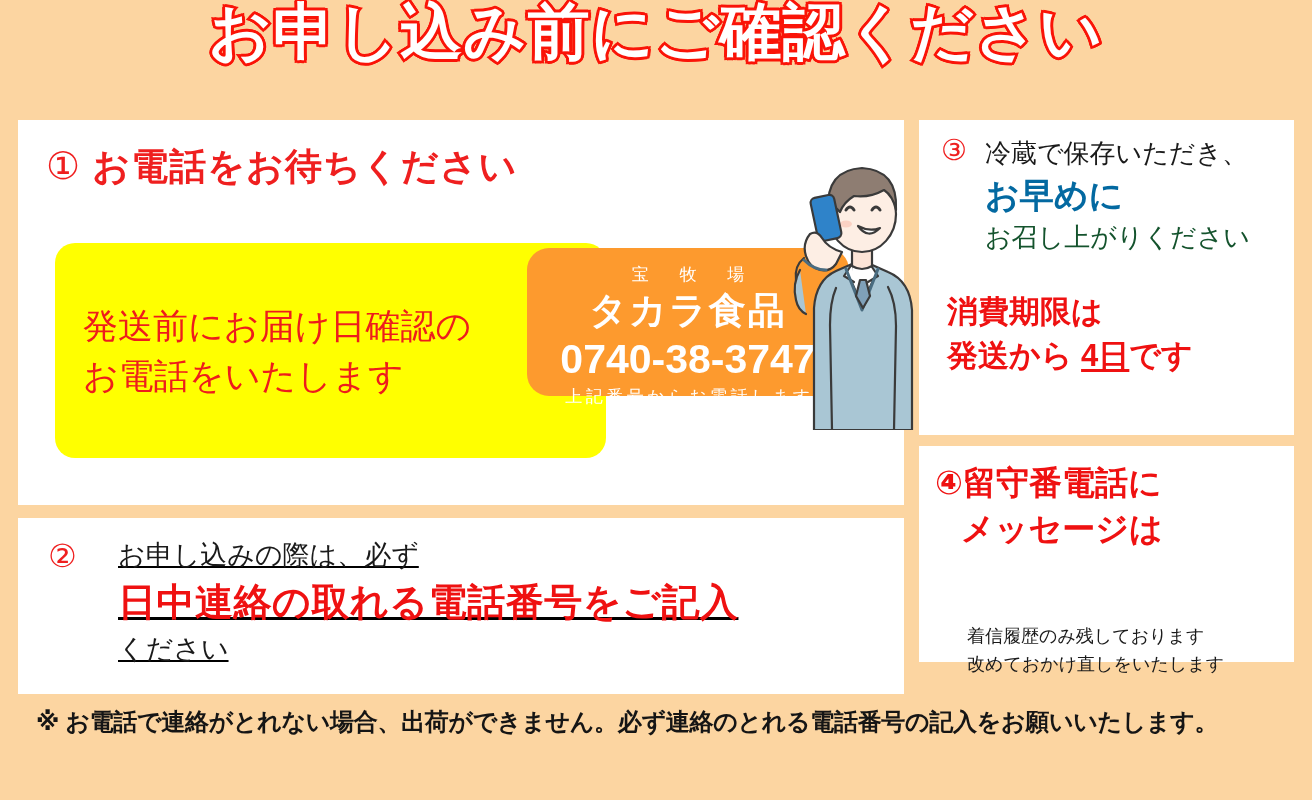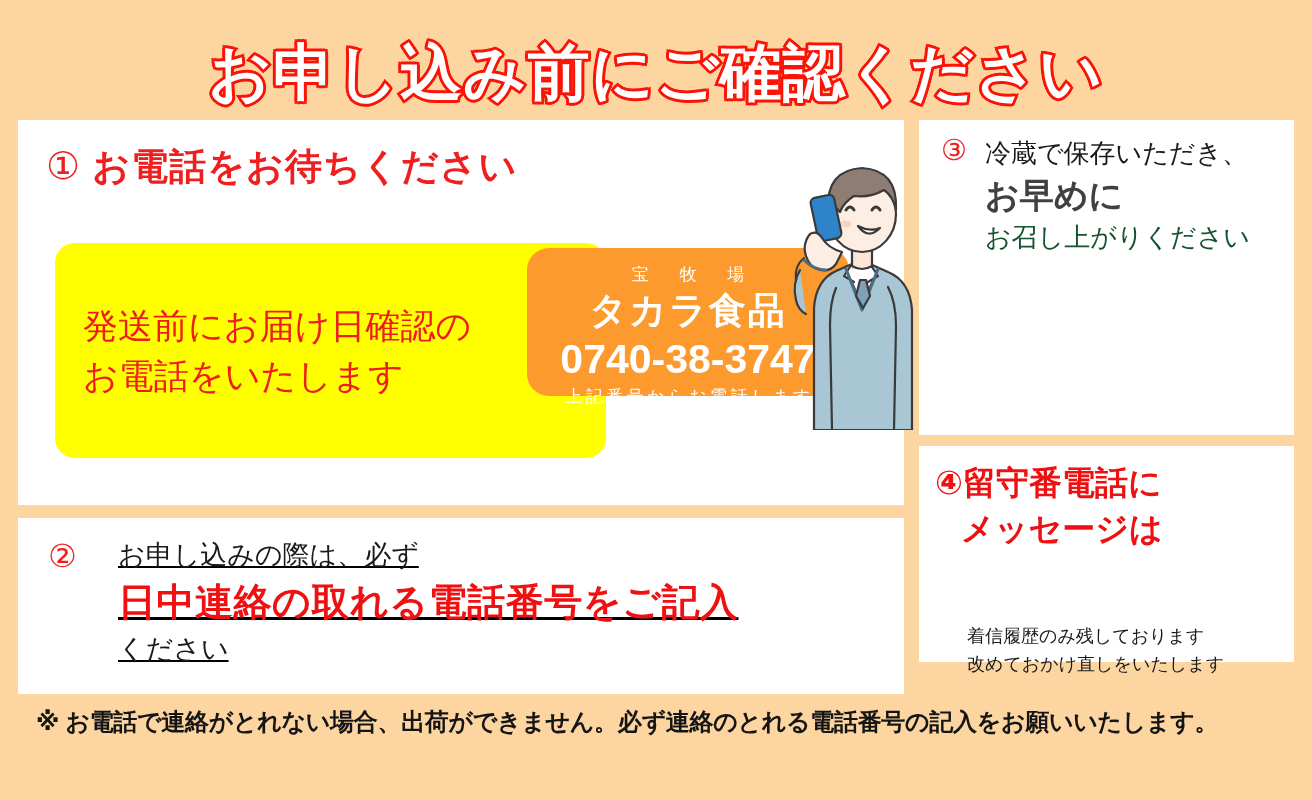--- a/index.html
+++ b/index.html
@@ -20,25 +20,25 @@
   .poster {
     position: relative;
     width: 1312px;
     height: 800px;
     background: #fcd5a1;
   }
 
   
   .title-bar {
     position: absolute;
-    top: 16px; left: 0;
+    top: 1px; left: 0;
     width: 1312px;
     height: 113px;
     display: flex;
-    align-items: center;
+    align-items: flex-start;
     justify-content: center;
   }
   .title-text {
     font-size: 62px;
     font-weight: bold;
     letter-spacing: 1px;
     color: #ffffff;
     -webkit-text-stroke: 5px #fa1408;
     paint-order: stroke fill;
     text-shadow:
@@ -190,21 +190,21 @@
     font-size: 26px;
     color: #1a1a1a;
     white-space: nowrap;
   }
   .p3-l2 {
     position: absolute;
     left: 66px;
     top: 53px;
     font-size: 34px;
     font-weight: bold;
-    color: #404040;
+    color: #0369a1;
     white-space: nowrap;
   }
   .p3-l3 {
     position: absolute;
     left: 66px;
     top: 100px;
     font-size: 26px;
     color: #14532d;
     white-space: nowrap;
   }
@@ -339,20 +339,26 @@
       <div class="strong">日中連絡の取れる電話番号をご記入</div>
       <div class="plain">ください</div>
     </div>
   </div>
 
   <div class="card" id="panel-three">
     <div class="p3-num">③</div>
     <div class="p3-l1">冷蔵で保存いただき、</div>
     <div class="p3-l2">お早めに</div>
     <div class="p3-l3">お召し上がりください</div>
+    <div class="p3-exp">
+      <div class="ln">消費期限は</div>
+      <div class="ln">
+        <span>発送から </span><span class="u">4日</span><span>です</span>
+      </div>
+    </div>
   </div>
 
   <div class="card" id="panel-four">
     <div class="p4-lines">
       <div class="ln"><span>④</span><span>留守番電話に</span></div>
       <div class="ln indent">メッセージは</div>
     </div>
     <div class="p4-sub">
       <div class="ln">着信履歴のみ残しております</div>
       <div class="ln">改めておかけ直しをいたします</div>

